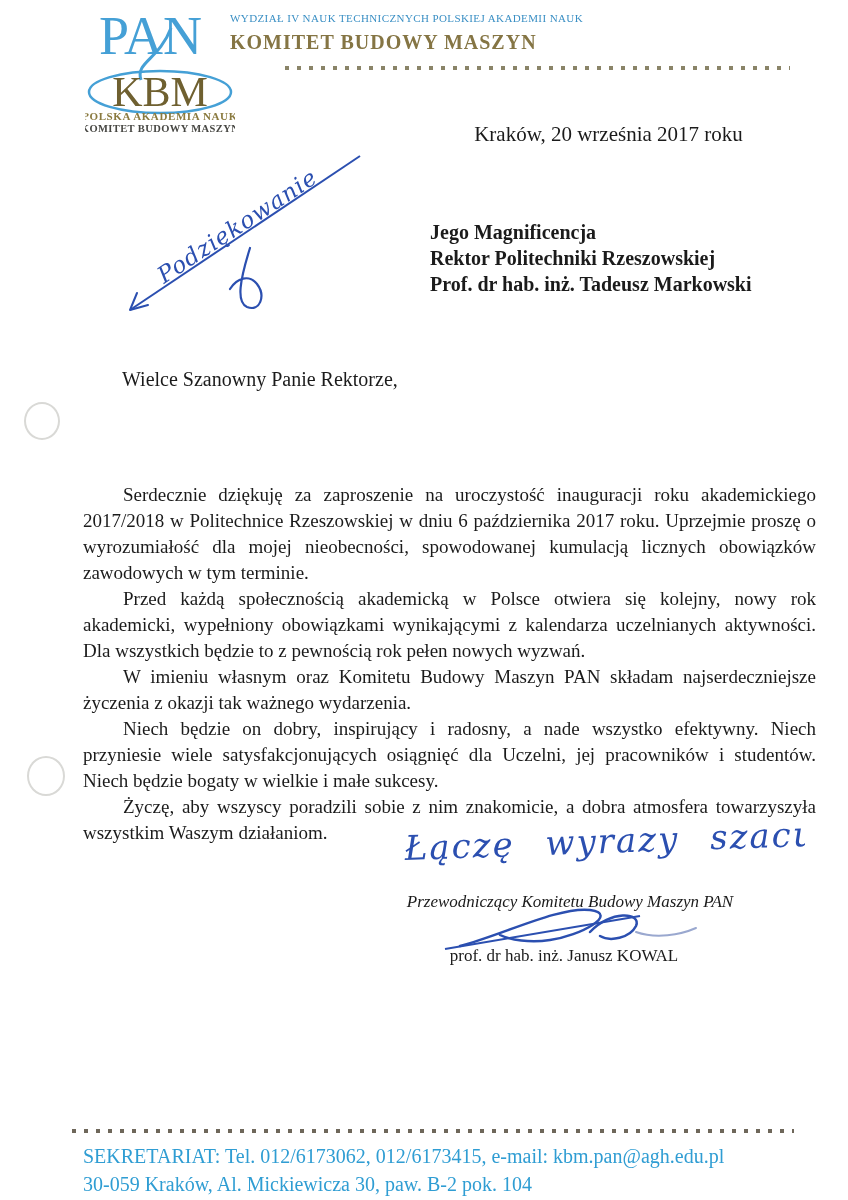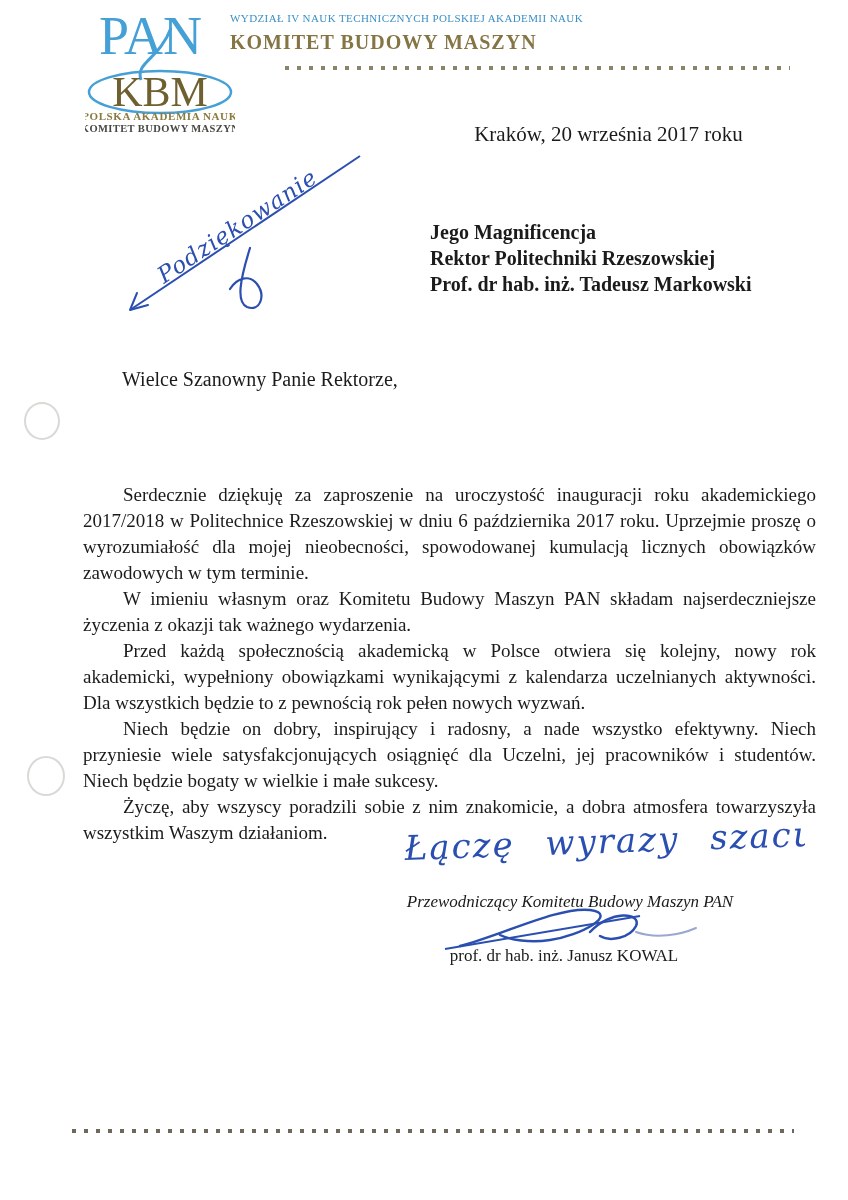--- a/index.html
+++ b/index.html
@@ -62,39 +62,43 @@
   <div class="abs" id="recipient">
     <div>Jego Magnificencja</div>
     <div>Rektor Politechniki Rzeszowskiej</div>
     <div>Prof. dr hab. inż. Tadeusz Markowski</div>
   </div>
 
   <div class="abs" id="salutation">Wielce Szanowny Panie Rektorze,</div>
 
   <div class="abs" id="body-text">
     <p>Serdecznie dziękuję za zaproszenie na uroczystość inauguracji roku akademickiego 2017/2018 w Politechnice Rzeszowskiej w dniu 6 października 2017 roku. Uprzejmie proszę o wyrozumiałość dla mojej nieobecności, spowodowanej kumulacją licznych obowiązków zawodowych w tym terminie.</p>
+    <p>Przed każdą społecznością akademicką w Polsce otwiera się kolejny, nowy rok akademicki, wypełniony obowiązkami wynikającymi z kalendarza uczelnianych aktywności. Dla wszystkich będzie to z pewnością rok pełen nowych wyzwań.</p>
     <p>W imieniu własnym oraz Komitetu Budowy Maszyn PAN składam najserdeczniejsze życzenia z okazji tak ważnego wydarzenia.</p>
-    <p>Przed każdą społecznością akademicką w Polsce otwiera się kolejny, nowy rok akademicki, wypełniony obowiązkami wynikającymi z kalendarza uczelnianych aktywności. Dla wszystkich będzie to z pewnością rok pełen nowych wyzwań.</p>
     <p>Niech będzie on dobry, inspirujący i radosny, a nade wszystko efektywny. Niech przyniesie wiele satysfakcjonujących osiągnięć dla Uczelni, jej pracowników i studentów. Niech będzie bogaty w wielkie i małe sukcesy.</p>
     <p>Życzę, aby wszyscy poradzili sobie z nim znakomicie, a dobra atmosfera towarzyszyła wszystkim Waszym działaniom.</p>
   </div>
 
   <svg class="abs" style="left:395px;top:806px;" width="410" height="82" viewBox="0 0 410 82">
     <text x="10" y="54" transform="rotate(-2 10 54)" font-family="DejaVu Serif, serif" font-style="italic" font-size="34" letter-spacing="2" word-spacing="18" fill="#2b4fb0">Łączę wyrazy szacunku</text>
   </svg>
 
   <div class="abs" id="closing-title">Przewodniczący Komitetu Budowy Maszyn PAN</div>
 
   <svg class="abs" style="left:440px;top:902px;" width="260" height="50" viewBox="0 0 260 50">
     <path d="M20,44 C60,34 120,4 150,8 C180,12 140,34 110,38 C90,41 70,38 60,33" stroke="#2b4fb0" stroke-width="2.5" fill="none" stroke-linecap="round"></path>
     <path d="M150,30 C170,8 202,10 196,24 C190,36 170,40 160,34" stroke="#2b4fb0" stroke-width="2.5" fill="none" stroke-linecap="round"></path>
     <path d="M5,47 L200,14" stroke="#2b4fb0" stroke-width="2" fill="none"></path>
     <path d="M196,30 C216,37 240,33 256,26" stroke="#9aa8cf" stroke-width="2" fill="none" stroke-linecap="round"></path>
   </svg>
 
   <div class="abs" id="signer-name">prof. dr hab. inż. Janusz KOWAL</div>
 
   <div class="abs dots" id="dots-bottom"></div>
+  <div class="abs" id="footer-block">
+    <div>SEKRETARIAT: Tel. 012/6173062, 012/6173415, e-mail: kbm.pan@agh.edu.pl</div>
+    <div>30-059 Kraków, Al. Mickiewicza 30, paw. B-2 pok. 104</div>
+  </div>
 
   <div class="abs punch-hole" id="hole-1"></div>
   <div class="abs punch-hole" id="hole-2"></div>
 
 </div>
 
 </body></html>

